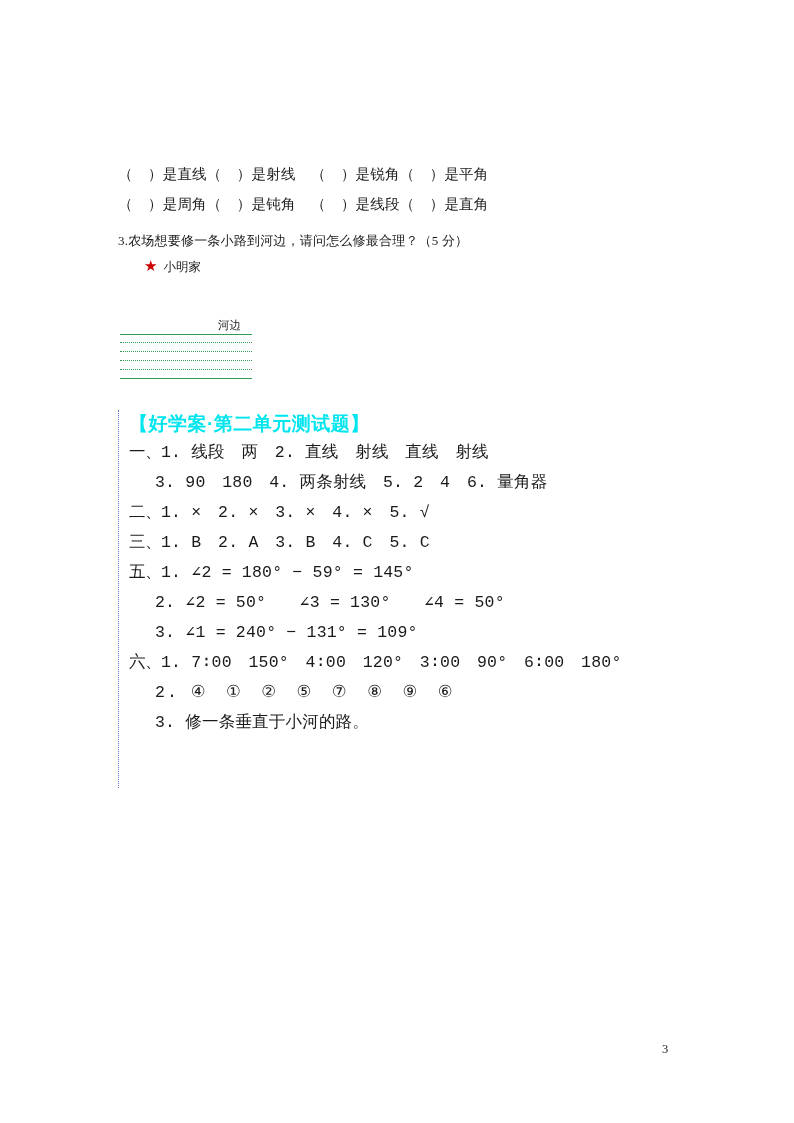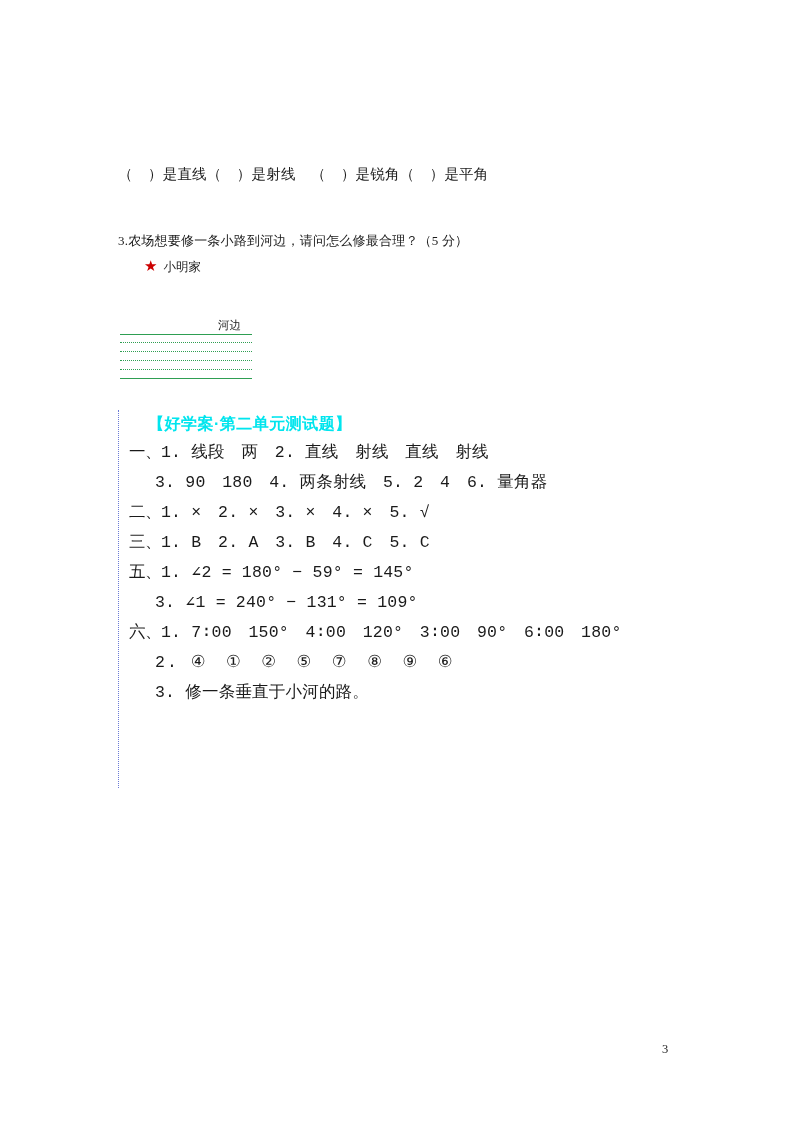--- a/index.html
+++ b/index.html
@@ -95,27 +95,26 @@
     left: 118px;
     top: 406px;
     width: 600px;
     padding-left: 10px;
     border-left: 1.5px dotted #6b7ad6;
     min-height: 378px;
     box-sizing: border-box;
   }
   .ans-title {
     color: #00e5ee;
-    font-size: 16px;
+    font-size: 19px;
     font-weight: 700;
     letter-spacing: 0.5px;
     line-height: 28px;
     white-space: pre;
     font-family: "Liberation Sans", "DejaVu Sans", sans-serif;
-    margin-left: 19px;
   }
   .ans-line {
     font-size: 16.5px;
     line-height: 30px;
     white-space: pre;
     letter-spacing: 0.2px;
     font-family: Liberation Mono, monospace;
   }
   .ans-line.indent { padding-left: 26px; }
   .sec-label {
@@ -162,20 +161,21 @@
     color: #222;
   }
 </style>
 </head>
 <body>
 
 <div class="page">
 
   <div class="fill-rows">
     <div class="fill-row">（    ）是直线（    ）是射线    （    ）是锐角（    ）是平角</div>
+    <div class="fill-row">（    ）是周角（    ）是钝角    （    ）是线段（    ）是直角</div>
   </div>
 
   <div class="q3">3.农场想要修一条小路到河边，请问怎么修最合理？（5 分）</div>
 
   <div class="house-label">
     <span class="star-icon">★</span>
     <span>小明家</span>
   </div>
 
   <div class="river-label">河边</div>
@@ -194,20 +194,21 @@
 
     <div class="ans-line"><span class="sec-label">一、</span><span>1. 线段　两　2. 直线　射线　直线　射线</span></div>
     <div class="ans-line indent">3. 90　180　4. 两条射线　5. 2　4　6. 量角器</div>
 
     <div class="ans-line"><span class="sec-label">二、</span><span>1. ×　2. ×　3. ×　4. ×　5. √</span></div>
 
     <div class="ans-line"><span class="sec-label">三、</span><span>1. B　2. A　3. B　4. C　5. C</span></div>
 
 
     <div class="ans-line"><span class="sec-label">五、</span><span>1. ∠2 = 180° − 59° = 145°</span></div>
+    <div class="ans-line indent">2. ∠2 = 50°　　∠3 = 130°　　∠4 = 50°</div>
     <div class="ans-line indent">3. ∠1 = 240° − 131° = 109°</div>
 
     <div class="ans-line"><span class="sec-label">六、</span><span>1. 7∶00　150°　4∶00　120°　3∶00　90°　6∶00　180°</span></div>
     <div class="ans-line indent circled">2. ④　①　②　⑤　⑦　⑧　⑨　⑥</div>
     <div class="ans-line indent">3. 修一条垂直于小河的路。</div>
 
   </div>
 
   <div class="page-num">3</div>
 

